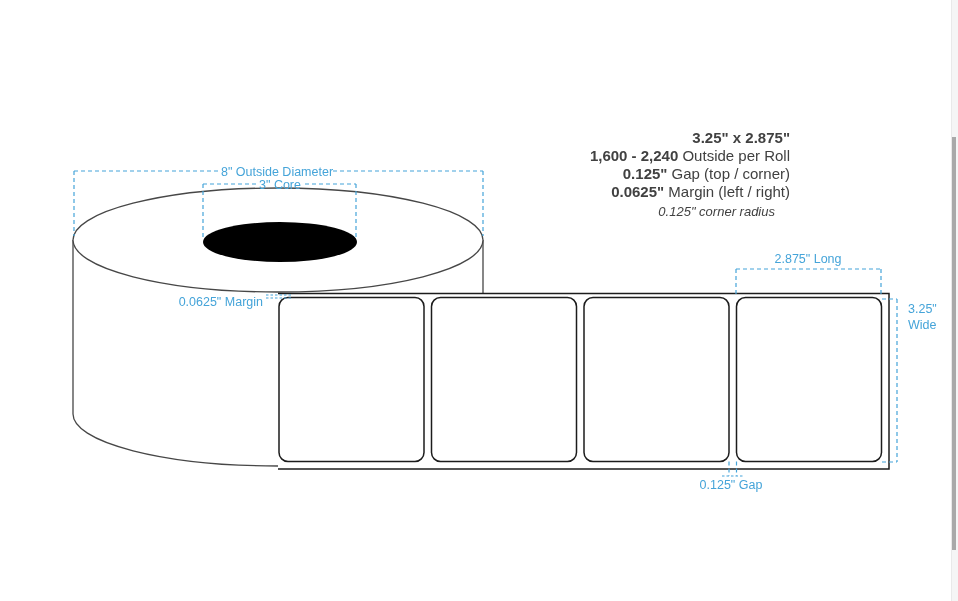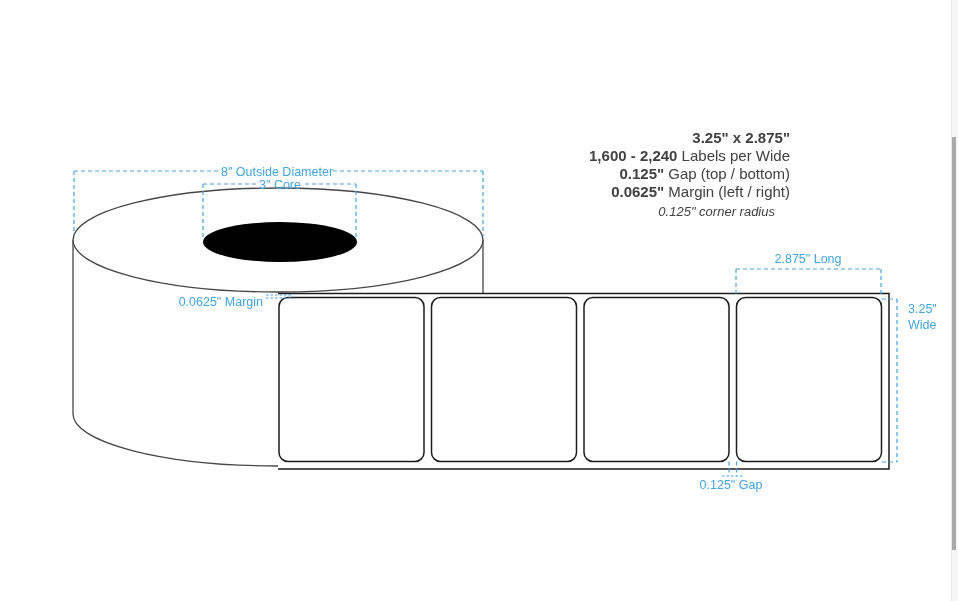--- a/index.html
+++ b/index.html
@@ -88,22 +88,22 @@
     <g>
       <line class="dim" x1="729" y1="461.5" x2="729" y2="476"></line>
       <line class="dim" x1="736.5" y1="461.5" x2="736.5" y2="476"></line>
       <line class="dim-fine" x1="722" y1="476" x2="743" y2="476"></line>
       <text class="dim-text" x="731" y="489" text-anchor="middle">0.125" Gap</text>
     </g>
   </svg>
 
   <div class="specs">
     <div class="b">3.25" x 2.875"</div>
-    <div><span class="b">1,600 - 2,240</span><span> Labels per Wide</span></div>
-    <div><span class="b">0.125"</span><span> Gap (top / bottom)</span></div>
+    <div><span class="b">1,600 - 2,240</span><span> Outside per Roll</span></div>
+    <div><span class="b">0.125"</span><span> Gap (top / corner)</span></div>
     <div><span class="b">0.0625"</span><span> Margin (left / right)</span></div>
     <div class="radius-line">0.125" corner radius</div>
   </div>
 
   <div class="scrollbar-track">
     <div class="scrollbar-thumb"></div>
   </div>
 
 </div>
 

